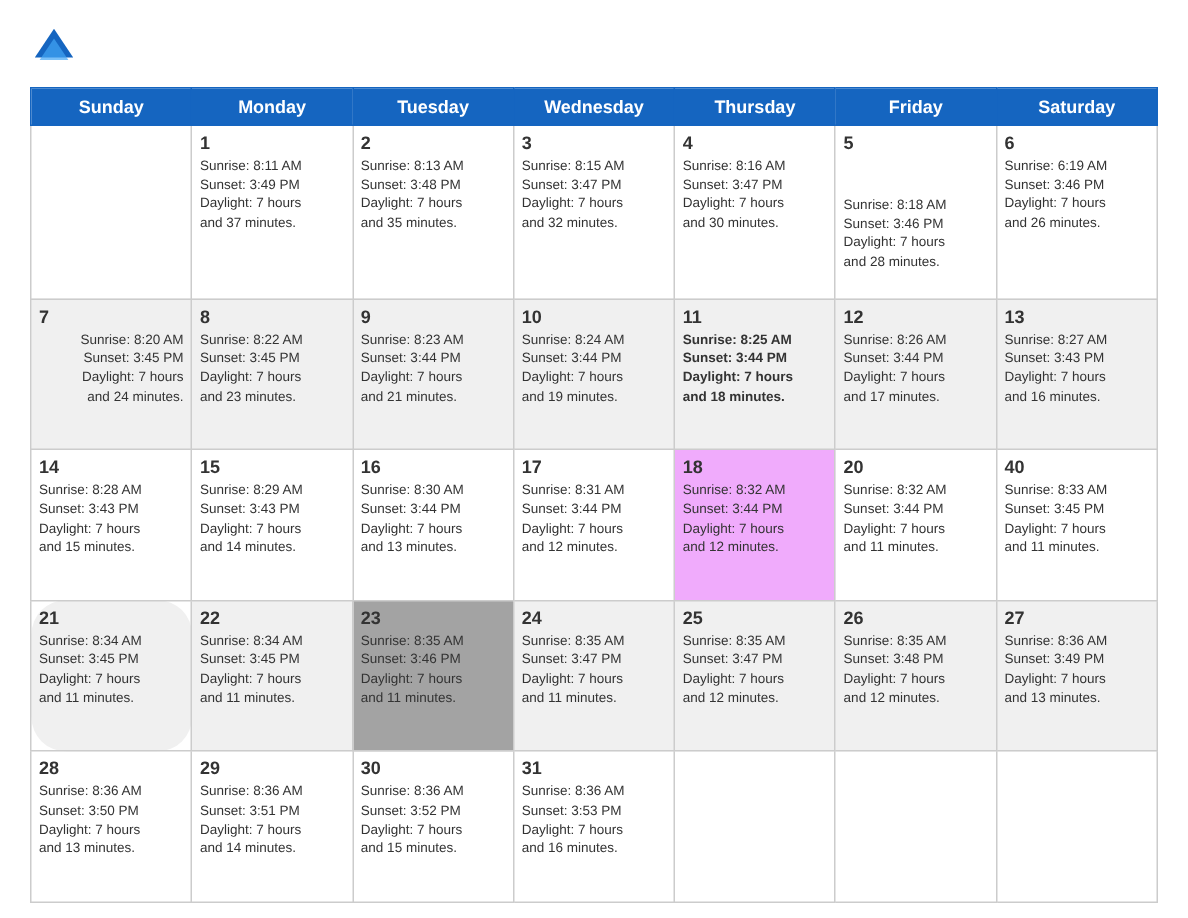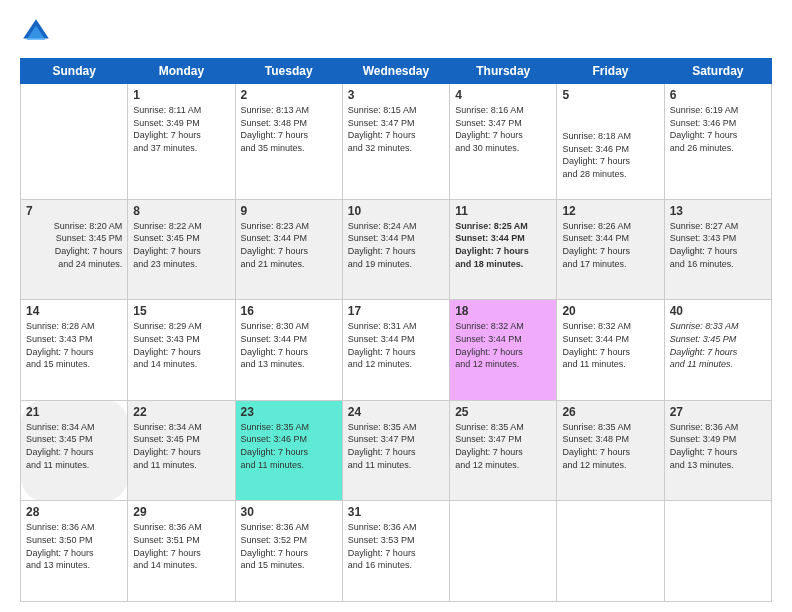--- a/index.html
+++ b/index.html
@@ -267,42 +267,42 @@
           </td>
           <td style="background-color: rgb(255, 255, 255);">
             <span class="day-number">20</span>
             <div class="cell-info" style="white-space: pre-line;">Sunrise: 8:32 AM
 Sunset: 3:44 PM
 Daylight: 7 hours
 and 11 minutes.</div>
           </td>
           <td style="background-color: rgb(255, 255, 255);">
             <span class="day-number">40</span>
-            <div class="cell-info" style="white-space: pre-line; font-style: italic;">Sunrise: 8:33 AM
+            <div class="cell-info" style="white-space: pre-line;">Sunrise: 8:33 AM
 Sunset: 3:45 PM
 Daylight: 7 hours
 and 11 minutes.</div>
           </td>
         </tr>
         <tr>
           <td style="background-color: rgb(240, 240, 240); border-radius: 23px;">
             <span class="day-number">21</span>
             <div class="cell-info" style="white-space: pre-line;">Sunrise: 8:34 AM
 Sunset: 3:45 PM
 Daylight: 7 hours
 and 11 minutes.</div>
           </td>
           <td style="background-color: rgb(240, 240, 240); margin-left: 16px;">
             <span class="day-number">22</span>
             <div class="cell-info" style="white-space: pre-line;">Sunrise: 8:34 AM
 Sunset: 3:45 PM
 Daylight: 7 hours
 and 11 minutes.</div>
           </td>
-          <td style="background-color: #5eead4;">
+          <td style="background-color: #a3a3a3;">
             <span class="day-number">23</span>
             <div class="cell-info" style="white-space: pre-line;">Sunrise: 8:35 AM
 Sunset: 3:46 PM
 Daylight: 7 hours
 and 11 minutes.</div>
           </td>
           <td style="background-color: rgb(240, 240, 240);">
             <span class="day-number">24</span>
             <div class="cell-info" style="white-space: pre-line;">Sunrise: 8:35 AM
 Sunset: 3:47 PM

